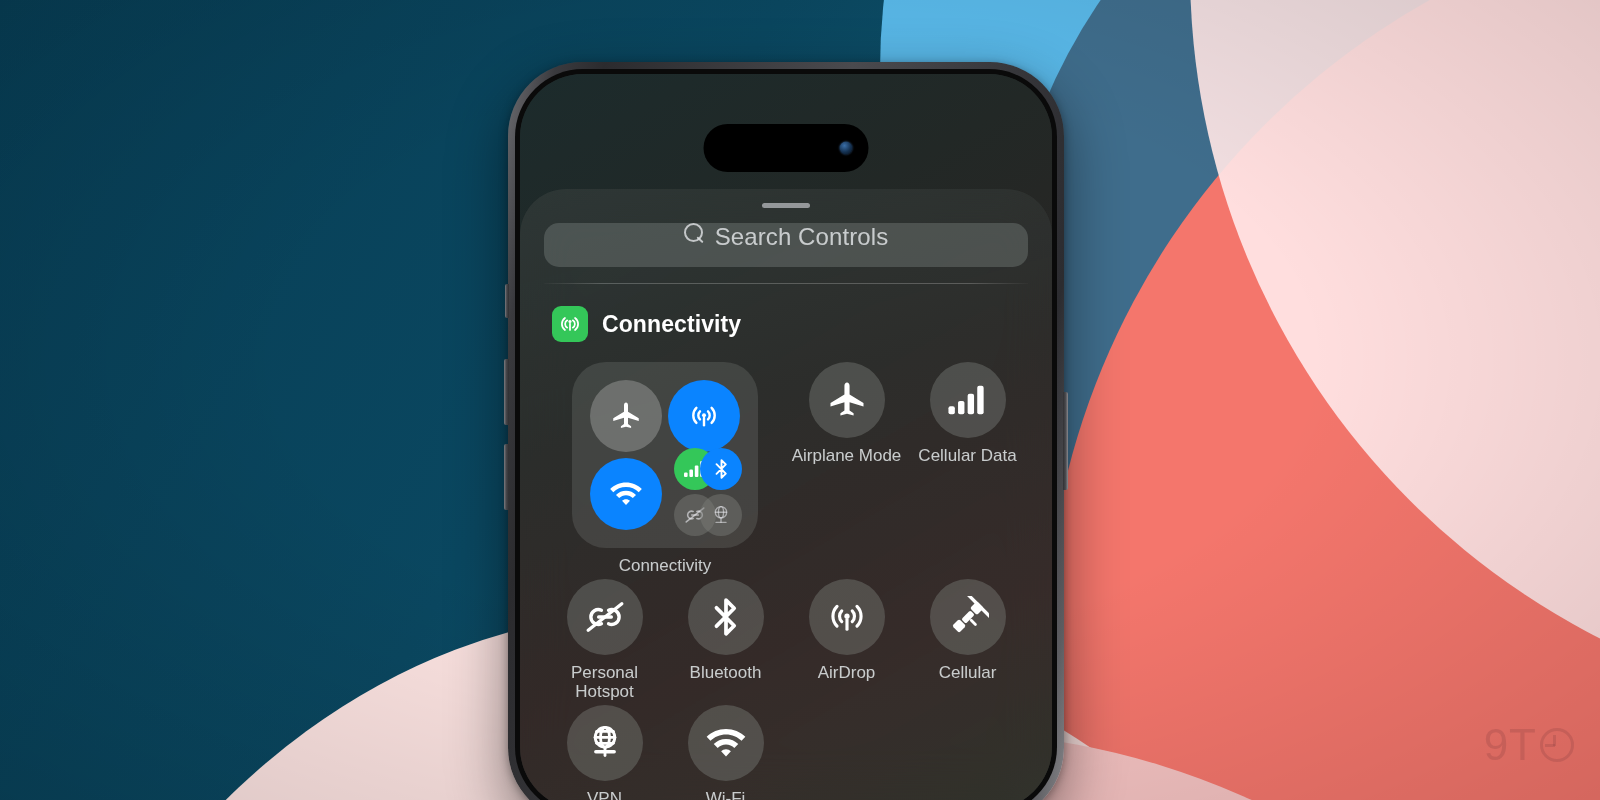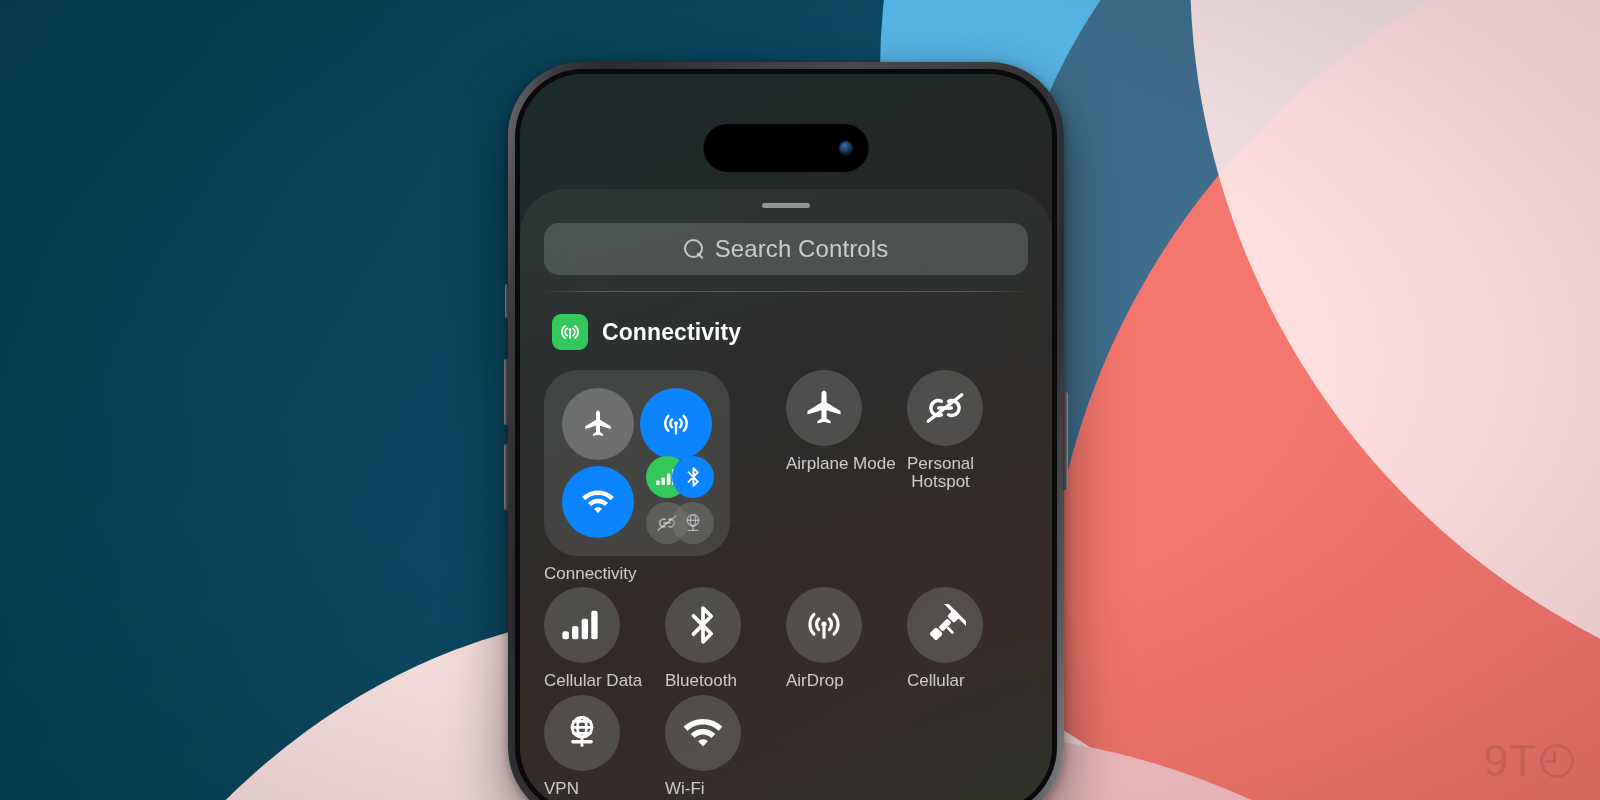--- a/index.html
+++ b/index.html
@@ -65,21 +65,21 @@
     transform:rotate(-11deg);
     background:#f5c3c2;
   }
   .wp-vignette {
     position:absolute; inset:0;
     background:radial-gradient(ellipse at 50% 45%, rgba(0,0,0,0) 45%, rgba(0,0,0,0.13) 100%);
   }
 
   
   #watermark {
-    position:absolute; right:24px; bottom:14px;
+    position:absolute; right:24px; bottom:30px;
     display:flex; align-items:center; gap:1px;
     font-size:44px; font-weight:400; letter-spacing:1px;
     color:rgba(150,70,70,0.30);
     font-family:"Liberation Sans", sans-serif;
     user-select:none;
   }
   #watermark .clk { display:inline-block; width:34px; height:34px; position:relative; margin:0 2px; }
   #watermark .clk::before {
     content:""; position:absolute; inset:0;
     border:3px solid rgba(150,70,70,0.30); border-radius:50%;
@@ -160,24 +160,24 @@
     padding:0 24px;
     overflow:hidden;
   }
   #grabber {
     width:48px; height:5px; border-radius:3px;
     background:rgba(235,235,240,0.55);
     margin:14px auto 0;
   }
   #searchbar {
     margin-top:15px;
-    height:52px;
+    height:44px;
     border-radius:15px;
     background:rgba(130,138,134,0.38);
-    display:flex; align-items:center; justify-content:center; gap:10px;
+    display:flex; align-items:flex-start; justify-content:center; gap:10px;
     cursor:text;
   }
   #searchbar .sicon { width:21px; height:21px; position:relative; flex:none; }
   #searchbar .sicon::before {
     content:""; position:absolute; left:0; top:0;
     width:15px; height:15px; border:2.3px solid rgba(225,228,230,0.80);
     border-radius:50%;
   }
   #searchbar .sicon::after {
     content:""; position:absolute; left:13px; top:13px;
@@ -202,21 +202,21 @@
   .grp-title { color:#fff; font-size:23px; font-weight:600; letter-spacing:0.1px; }
 
   
   #grid {
     margin-top:20px;
     display:grid;
     grid-template-columns:repeat(4, 1fr);
     column-gap:0px;
     row-gap:4px;
   }
-  .cell { display:flex; flex-direction:column; align-items:flex-start; }
+  .cell { display:flex; flex-direction:column; align-items:center; }
   .cell.span2 { grid-column:span 2; }
 
   .circle {
     width:76px; height:76px; border-radius:50%;
     background:rgba(128,132,128,0.40);
     display:flex; align-items:center; justify-content:center;
     cursor:pointer;
   }
   .clabel {
     margin-top:9px;
@@ -383,41 +383,41 @@
             <div class="circle">
               <svg width="44" height="44" viewBox="0 0 24 24" fill="#fff">
                 <path d="M21 15.5v-1.9l-7.6-4.6V4.2c0-.9-.6-1.7-1.4-1.7s-1.4.8-1.4 1.7V9L3 13.6v1.9l7.6-2.3v4.5l-2.2 1.5v1.3l3.6-1 3.6 1v-1.3l-2.2-1.5v-4.5z"></path>
               </svg>
             </div>
             <span class="clabel">Airplane Mode</span>
           </div>
 
           <div class="cell">
             <div class="circle">
+              <svg width="40" height="32" viewBox="0 0 22 18" fill="#fff">
+                <rect x="0" y="12.5" width="3.6" height="4.5" rx="1.1"></rect>
+                <rect x="5.4" y="9.5" width="3.6" height="7.5" rx="1.1"></rect>
+                <rect x="10.8" y="5.5" width="3.6" height="11.5" rx="1.1"></rect>
+                <rect x="16.2" y="1" width="3.6" height="16" rx="1.1"></rect>
+              </svg>
+            </div>
+            <span class="clabel">Cellular Data</span>
+          </div>
+
+          <div class="cell">
+            <div class="circle">
               <svg width="46" height="36" viewBox="0 0 26 20" fill="none" stroke="#fff" stroke-width="1.9" stroke-linecap="round">
                 <path d="M11 6.2 A4.2 4.2 0 1 0 11 13.8"></path>
                 <path d="M15 13.8 A4.2 4.2 0 1 0 15 6.2"></path>
                 <path d="M9.4 10h7.2"></path>
                 <line x1="3.5" y1="17.5" x2="22.5" y2="2.5"></line>
               </svg>
             </div>
             <span class="clabel">Personal
 Hotspot</span>
-          </div>
-
-          <div class="cell">
-            <div class="circle">
-              <svg width="40" height="32" viewBox="0 0 22 18" fill="#fff">
-                <rect x="0" y="12.5" width="3.6" height="4.5" rx="1.1"></rect>
-                <rect x="5.4" y="9.5" width="3.6" height="7.5" rx="1.1"></rect>
-                <rect x="10.8" y="5.5" width="3.6" height="11.5" rx="1.1"></rect>
-                <rect x="16.2" y="1" width="3.6" height="16" rx="1.1"></rect>
-              </svg>
-            </div>
-            <span class="clabel">Cellular Data</span>
           </div>
 
           <div class="cell">
             <div class="circle">
               <svg width="28" height="42" viewBox="0 0 14 22" fill="none" stroke="#fff" stroke-width="1.95" stroke-linejoin="round" stroke-linecap="round">
                 <path d="M2 6.2L11.3 15.6 7 19.8V2.2l4.3 4.2L2 15.8"></path>
               </svg>
             </div>
             <span class="clabel">Bluetooth</span>
           </div>

